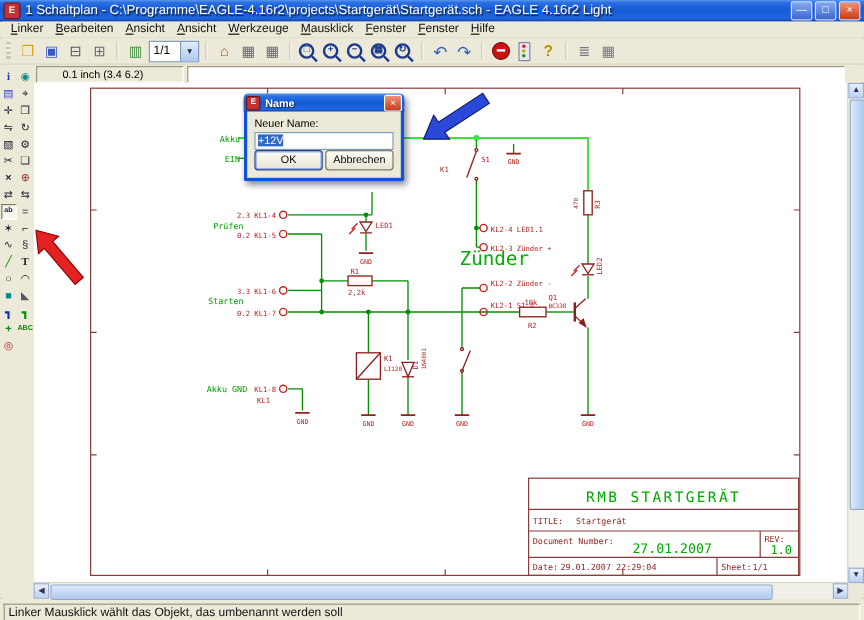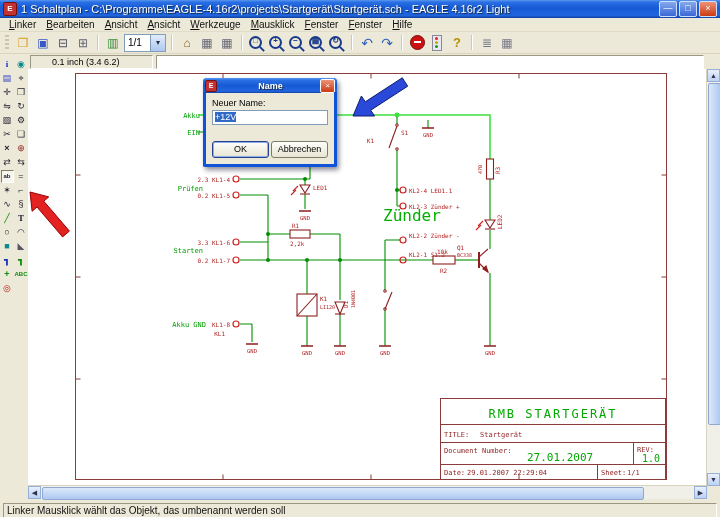--- a/index.html
+++ b/index.html
@@ -76,28 +76,28 @@
   .statuspanel{flex:1;height:14px;font-size:10px;line-height:14px;padding-left:3px;color:#111;
     border:1px solid;border-color:#9b9780 #fff #fff #9b9780;}
   
   .dialog{position:absolute;left:203px;top:78px;width:128px;background:#ece9d8;
     border:3px solid #0f53d8;border-top:none;border-radius:4px 4px 2px 2px;
     box-shadow:2px 3px 5px rgba(0,0,30,.45);z-index:50;}
   .dtitle{height:15px;display:flex;align-items:center;padding:0 2px;margin:0 -3px;
     border-radius:4px 4px 0 0;
     background:linear-gradient(180deg,#5a96ee 0%,#2a70e4 15%,#1659d4 50%,#2166e0 88%,#123f9e 100%);}
   .dtitle .appicon{width:10px;height:10px;line-height:9px;font-size:7px;}
-  .dtitle .dtext{flex:1;color:#fff;font-size:9px;font-weight:bold;text-shadow:1px 1px 1px #123;text-align:center;}
+  .dtitle .dtext{flex:1;color:#fff;font-size:9px;font-weight:bold;text-shadow:1px 1px 1px #123;}
   .dclose{width:13px;height:12px;border-radius:2px;border:1px solid #fff;
     background:linear-gradient(180deg,#ee9277,#cc3a12);color:#fff;font-size:8px;line-height:11px;text-align:center;}
   .dbody{padding:5px 6px 6px 6px;}
   .dlabel{font-size:9px;margin-bottom:2px;}
   .dinput{height:13px;background:#fff;border:1px solid #7f9db9;font-size:9px;line-height:13px;padding-left:2px;}
   .dinput .sel{background:#316ac5;color:#fff;}
-  .dbtns{display:flex;justify-content:space-between;margin-top:16px;}
+  .dbtns{display:flex;justify-content:space-between;margin-top:0;}
   .xpbtn{width:55px;height:15px;font-size:9px;line-height:14px;text-align:center;
     background:linear-gradient(180deg,#fefefb,#e8e5d2);border:1px solid #7c7c6a;border-radius:3px;}
   .xpbtn.def{border:1px solid #27408f;box-shadow:0 0 0 1px #8fb0e8 inset;}
 </style>
 </head>
 <body>
 
 <div id="app">
 
   <div class="titlebar">

